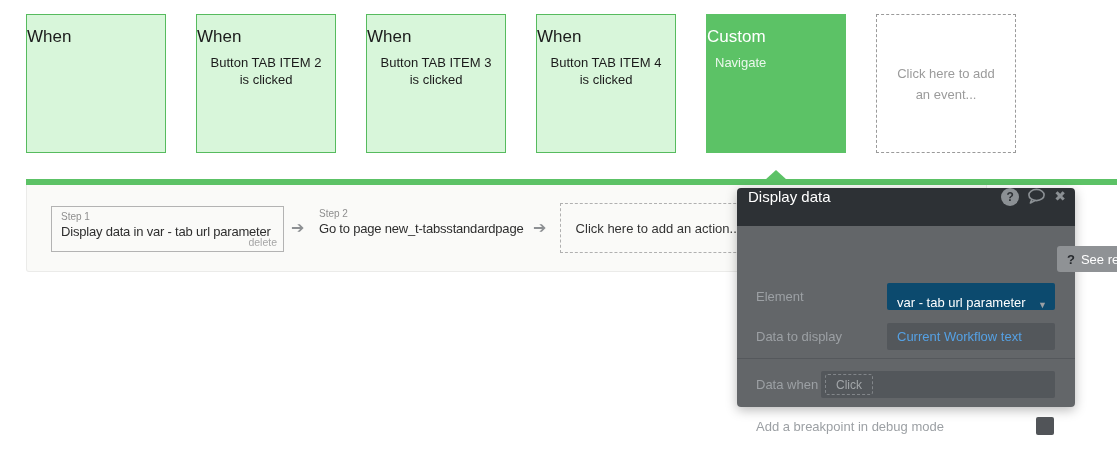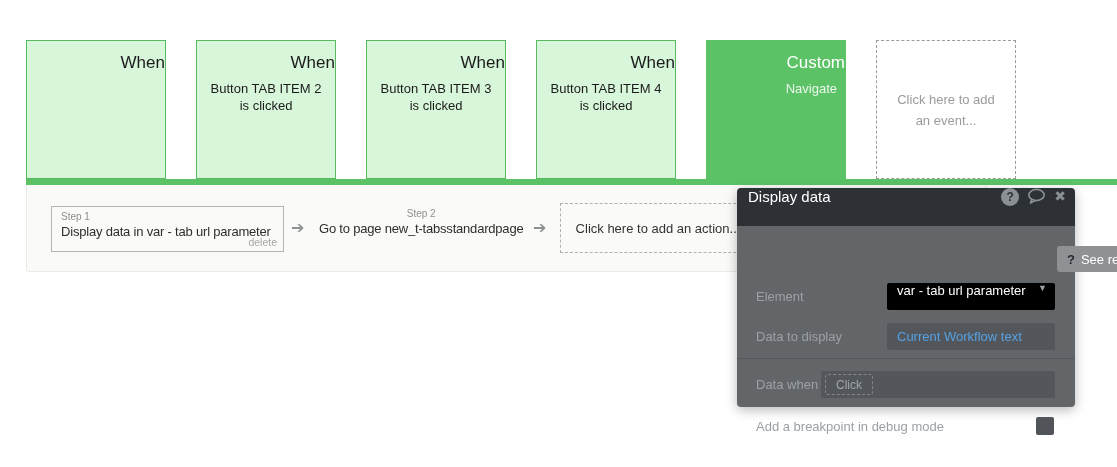--- a/index.html
+++ b/index.html
@@ -1,21 +1,21 @@
 <!DOCTYPE html>
 <html><head>
 <meta charset="utf-8">
 <style>
   html,body{margin:0;padding:0;background:#fff;}
   .container{position:relative;width:1117px;height:467px;background:#ffffff;overflow:hidden;
     font-family:"Liberation Sans",sans-serif;}
 
   
-  .event-card{position:absolute;top:40px;width:140px;height:139px;box-sizing:border-box;
-    display:flex;flex-direction:column;align-items:flex-end;padding-top:12px;cursor:pointer;}
+  .event-card{position:absolute;top:14px;width:140px;height:139px;box-sizing:border-box;
+    display:flex;flex-direction:column;align-items:flex-start;padding-top:12px;cursor:pointer;}
   .ev0{left:26px}.ev1{left:196px}.ev2{left:366px}.ev3{left:536px}.ev4{left:706px}.ev5{left:876px}
   .event-when{background:#d8f6da;border:1px solid #56bb5e;}
   .event-title{font-size:17px;color:#1b1b1b;margin-bottom:7px;}
   .event-sub{font-size:13px;line-height:17px;color:#1b1b1b;text-align:center;padding:0 8px;}
   .event-custom{background:#5cc266;border:1px solid #5cc266;}
   .event-custom .event-title{color:#ffffff;}
   .event-custom .event-sub{color:rgba(255,255,255,0.88);}
   .event-add{background:#ffffff;border:1px dashed #9a9a9a;justify-content:center;padding-top:0;}
   .event-add .event-sub{color:#9b9b9b;line-height:21px;padding:0 14px;}
 
@@ -31,21 +31,21 @@
     border-radius:0 0 3px 3px;}
   .step1-box{position:absolute;left:24px;top:21px;width:233px;height:46px;box-sizing:border-box;
     border:1px solid #b3b3b3;padding:4px 9px;overflow:hidden;cursor:pointer;}
   .step-label{font-size:10px;color:#8f8f8f;}
   .step-action{font-size:13px;color:#2e2e2e;margin-top:2px;white-space:nowrap;letter-spacing:-0.2px;}
   .delete-link{position:absolute;right:6px;bottom:3px;font-size:10.5px;color:#a6a6a6;cursor:pointer;}
   .flow-arrow{position:absolute;top:33px;font-size:16px;font-weight:bold;color:#8d9093;
     font-family:"DejaVu Sans",sans-serif;}
   .arrow1{left:264px;}
   .arrow2{left:506px;}
-  .step2-block{position:absolute;left:292px;top:23px;cursor:pointer;text-align:center;}
+  .step2-block{position:absolute;left:292px;top:23px;cursor:pointer;}
   .dashed-action{position:absolute;left:533px;top:18px;width:196px;height:50px;box-sizing:border-box;
     border:1px dashed #b0b0b0;display:flex;align-items:center;justify-content:center;
     font-size:13px;color:#333333;cursor:pointer;}
 
   
   .popup{position:absolute;left:737px;top:188px;width:338px;height:219px;border-radius:4px;
     box-shadow:0 3px 12px rgba(0,0,0,0.28);}
   .popup-header{height:38px;background:#2d3135;border-radius:4px 4px 0 0;display:flex;
     align-items:flex-start;padding:0 9px 0 11px;}
   .popup-title{color:#ffffff;font-size:15px;flex:1;}
@@ -55,21 +55,21 @@
   .icon-comment{margin-right:8px;cursor:pointer;display:flex;align-items:center;}
   .icon-close{color:#8b9094;font-size:14px;font-weight:bold;cursor:pointer;
     font-family:"DejaVu Sans",sans-serif;}
   .popup-body{height:181px;background:#636669;border-radius:0 0 4px 4px;position:relative;}
   .field-label{position:absolute;left:19px;font-size:13px;color:#9ca0a4;}
   .lbl-element{top:63px;}
   .lbl-data{top:103px;}
   .lbl-onlywhen{top:151px;}
   .lbl-breakpoint{top:193px;}
   .dropdown{position:absolute;left:150px;top:57px;width:168px;height:27px;box-sizing:border-box;
-    background:#000000;border-radius:2px;display:flex;align-items:flex-start;padding:0 8px 0 10px;
+    background:#0c4a6e;border-radius:2px;display:flex;align-items:flex-end;padding:0 8px 0 10px;
     cursor:pointer;}
   .dropdown-value{flex:1;font-size:13px;color:#ffffff;white-space:nowrap;overflow:hidden;}
   .dropdown-caret{font-size:9px;color:#9ca0a4;margin-left:4px;}
   .value-box{position:absolute;left:150px;top:97px;width:168px;height:27px;box-sizing:border-box;
     background:#53575b;border-radius:2px;display:flex;align-items:center;padding:0 10px;}
   .blue-link{font-size:13px;color:#55a1e4;cursor:pointer;white-space:nowrap;}
   .divider{position:absolute;left:0;top:132px;width:100%;height:0;border-top:1px solid #55585c;}
   .condition-input{position:absolute;left:84px;top:145px;width:234px;height:27px;box-sizing:border-box;
     background:#53575b;border-radius:2px;display:flex;align-items:center;padding:3px 4px;cursor:text;}
   .click-chip{height:21px;box-sizing:border-box;border:1px dashed #82868a;border-radius:3px;

